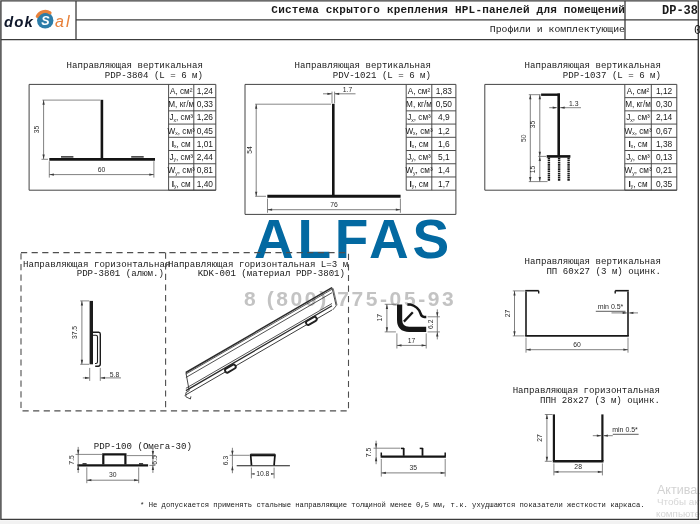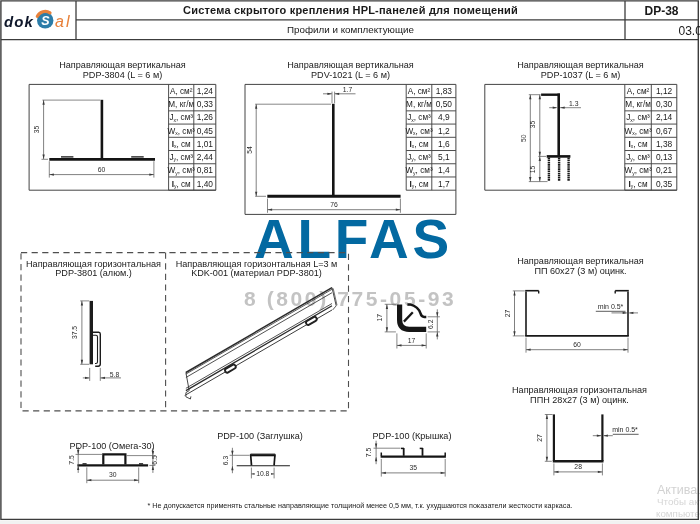--- a/index.html
+++ b/index.html
@@ -1,18 +1,18 @@
 <!DOCTYPE html>
 <html><head><meta charset="utf-8">
 <style>
 html,body{margin:0;padding:0;}
 #page{position:relative;width:700px;height:524px;background:#fff;overflow:hidden;
   font-family:"Liberation Sans",sans-serif;}
 .t{position:absolute;white-space:nowrap;color:#1a1a1a;}
-.c{text-align:center;}
+.c{text-align:right;font-family:Liberation Mono, monospace;}
 .wm{color:#0369a1;font-weight:bold;}
 </style></head>
 <body>
 <div id="page">
 
 <div class="t wm" style="left:254px;top:207px;font-size:55px;letter-spacing:3.7px;">ALFAS</div>
 <div class="t" style="left:244px;top:287px;font-size:21px;font-weight:bold;color:#c3c3c3;letter-spacing:2.6px;">8 (800) 775-05-93</div>
 <div class="t" style="left:657px;top:482.5px;font-size:12.5px;color:#d2d2d2;">Активация Windows</div>
 <div class="t" style="left:657px;top:496px;font-size:9.8px;color:#d6d6d6;">Чтобы активировать Windows,</div>
 <div class="t" style="left:656px;top:508px;font-size:9.8px;color:#d6d6d6;">компьютера перейдите</div>
@@ -348,16 +348,14 @@
 <div class="t c" style="left:625px;top:23.5px;width:73px;font-size:12px;padding-left:32px;">03.01</div>
 
 <div class="t c" style="left:42px;top:61.2px;width:161px;font-size:9.1px;line-height:9.7px;">Направляющая вертикальная<br>PDP-3804 (L = 6 м)</div>
 <div class="t c" style="left:270px;top:61.2px;width:161px;font-size:9.1px;line-height:9.7px;">Направляющая вертикальная<br>PDV-1021 (L = 6 м)</div>
 <div class="t c" style="left:500px;top:61.2px;width:161px;font-size:9.1px;line-height:9.7px;">Направляющая вертикальная<br>PDP-1037 (L = 6 м)</div>
 <div class="t c" style="left:23px;top:259.6px;width:141px;font-size:9.1px;line-height:9.7px;">Направляющая горизонтальная<br>PDP-3801 (алюм.)</div>
 <div class="t c" style="left:168px;top:259.6px;width:177px;font-size:9.1px;line-height:9.7px;">Направляющая горизонтальная L=3 м<br>KDK-001 (материал PDP-3801)</div>
 <div class="t c" style="left:500px;top:256.8px;width:161px;font-size:9.1px;line-height:9.9px;">Направляющая вертикальная<br>ПП 60х27 (3 м) оцинк.</div>
 <div class="t c" style="left:499px;top:386px;width:161px;font-size:9.1px;line-height:9.9px;">Направляющая горизонтальная<br>ППН 28х27 (3 м) оцинк.</div>
 <div class="t c" style="left:32px;top:441px;width:160px;font-size:9.1px;">PDP-100 (Омега-30)</div>
-<div class="t c" style="left:180px;top:430.6px;width:160px;font-size:9.1px;">PDP-100 (Заглушка)</div>
-<div class="t c" style="left:332px;top:430.6px;width:160px;font-size:9.1px;">PDP-100 (Крышка)</div>
 
 <div class="t c" style="left:140px;top:500.8px;width:440px;font-size:7.2px;">* Не допускается применять стальные направляющие толщиной менее 0,5 мм, т.к. ухудшаются показатели жесткости каркаса.</div>
 </div>
 </body></html>

